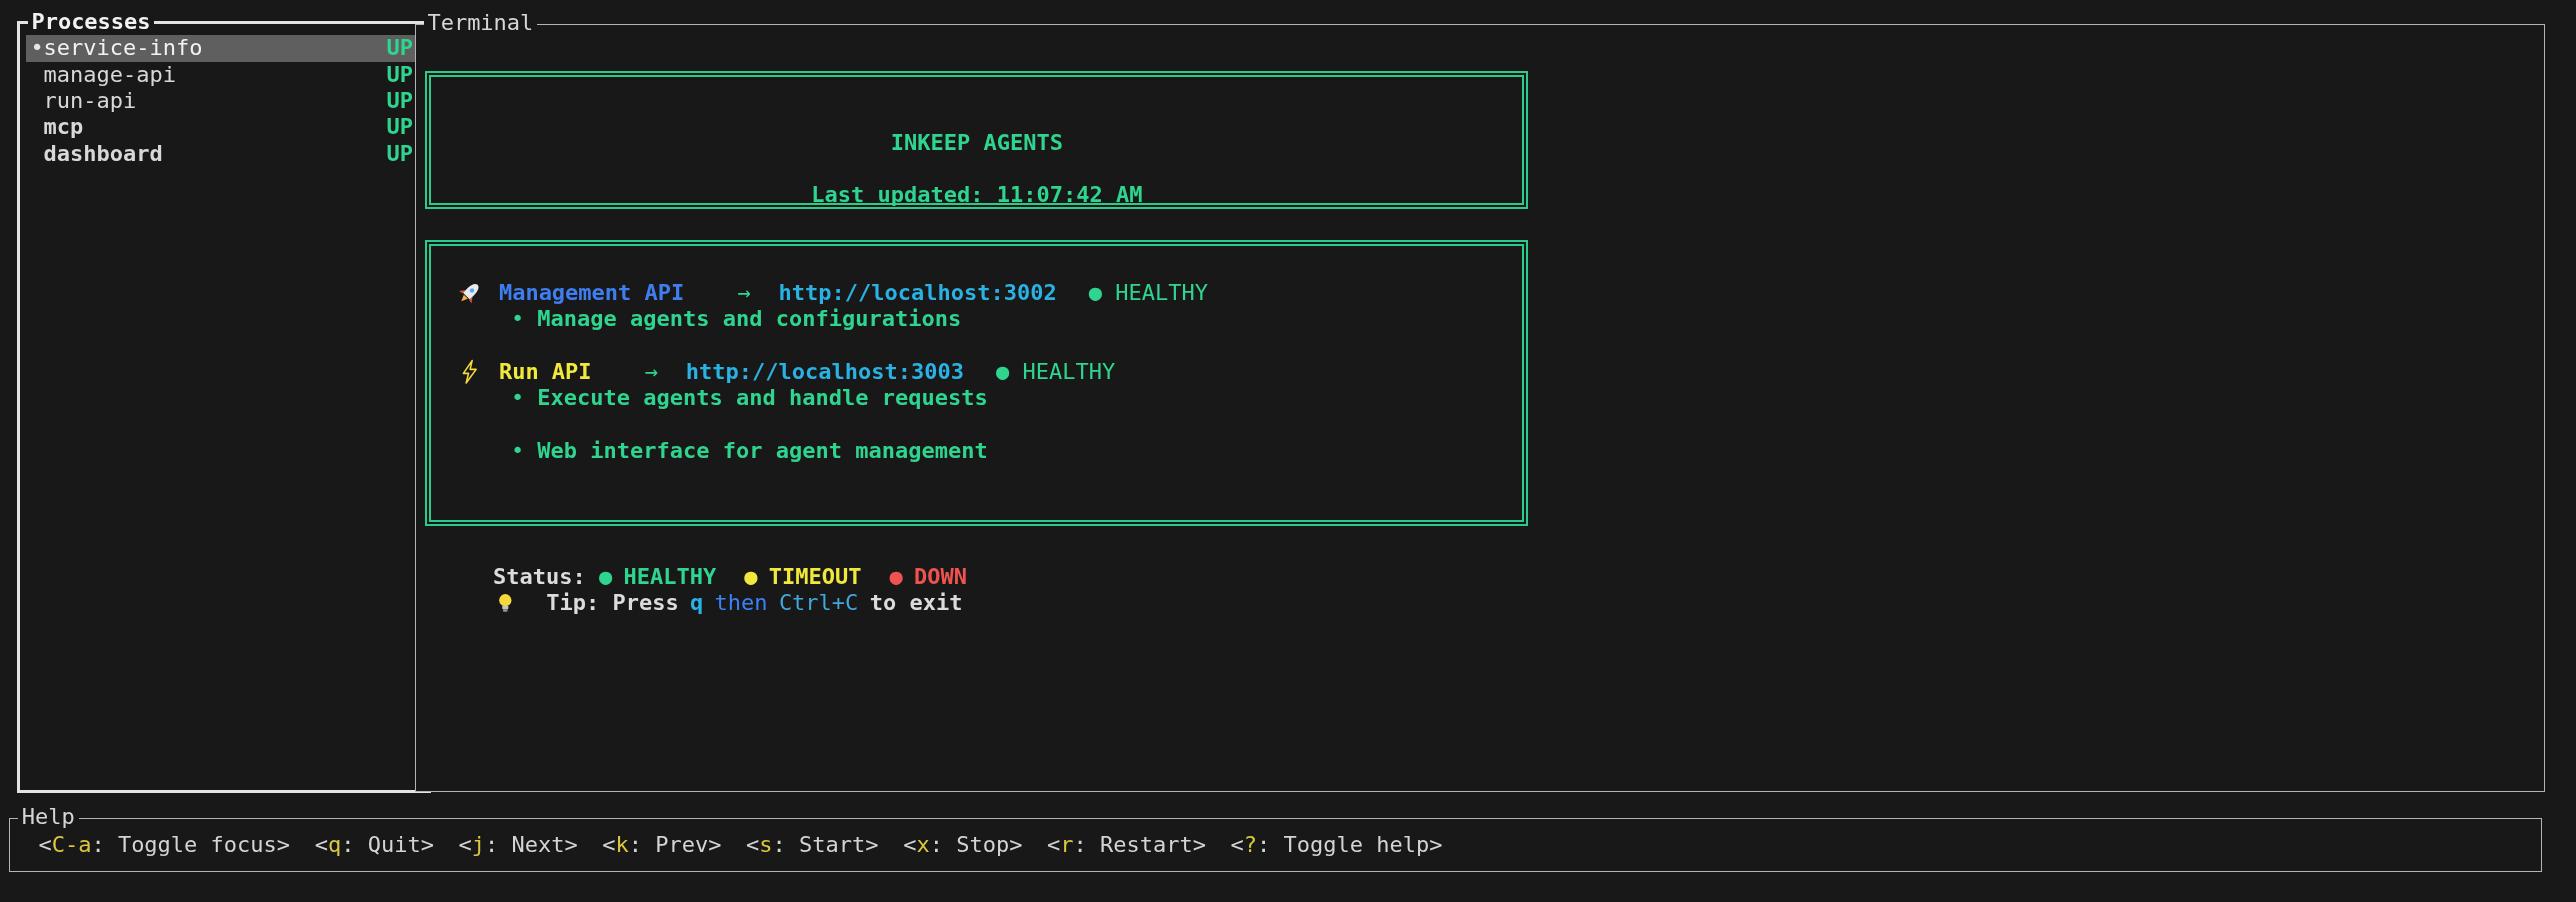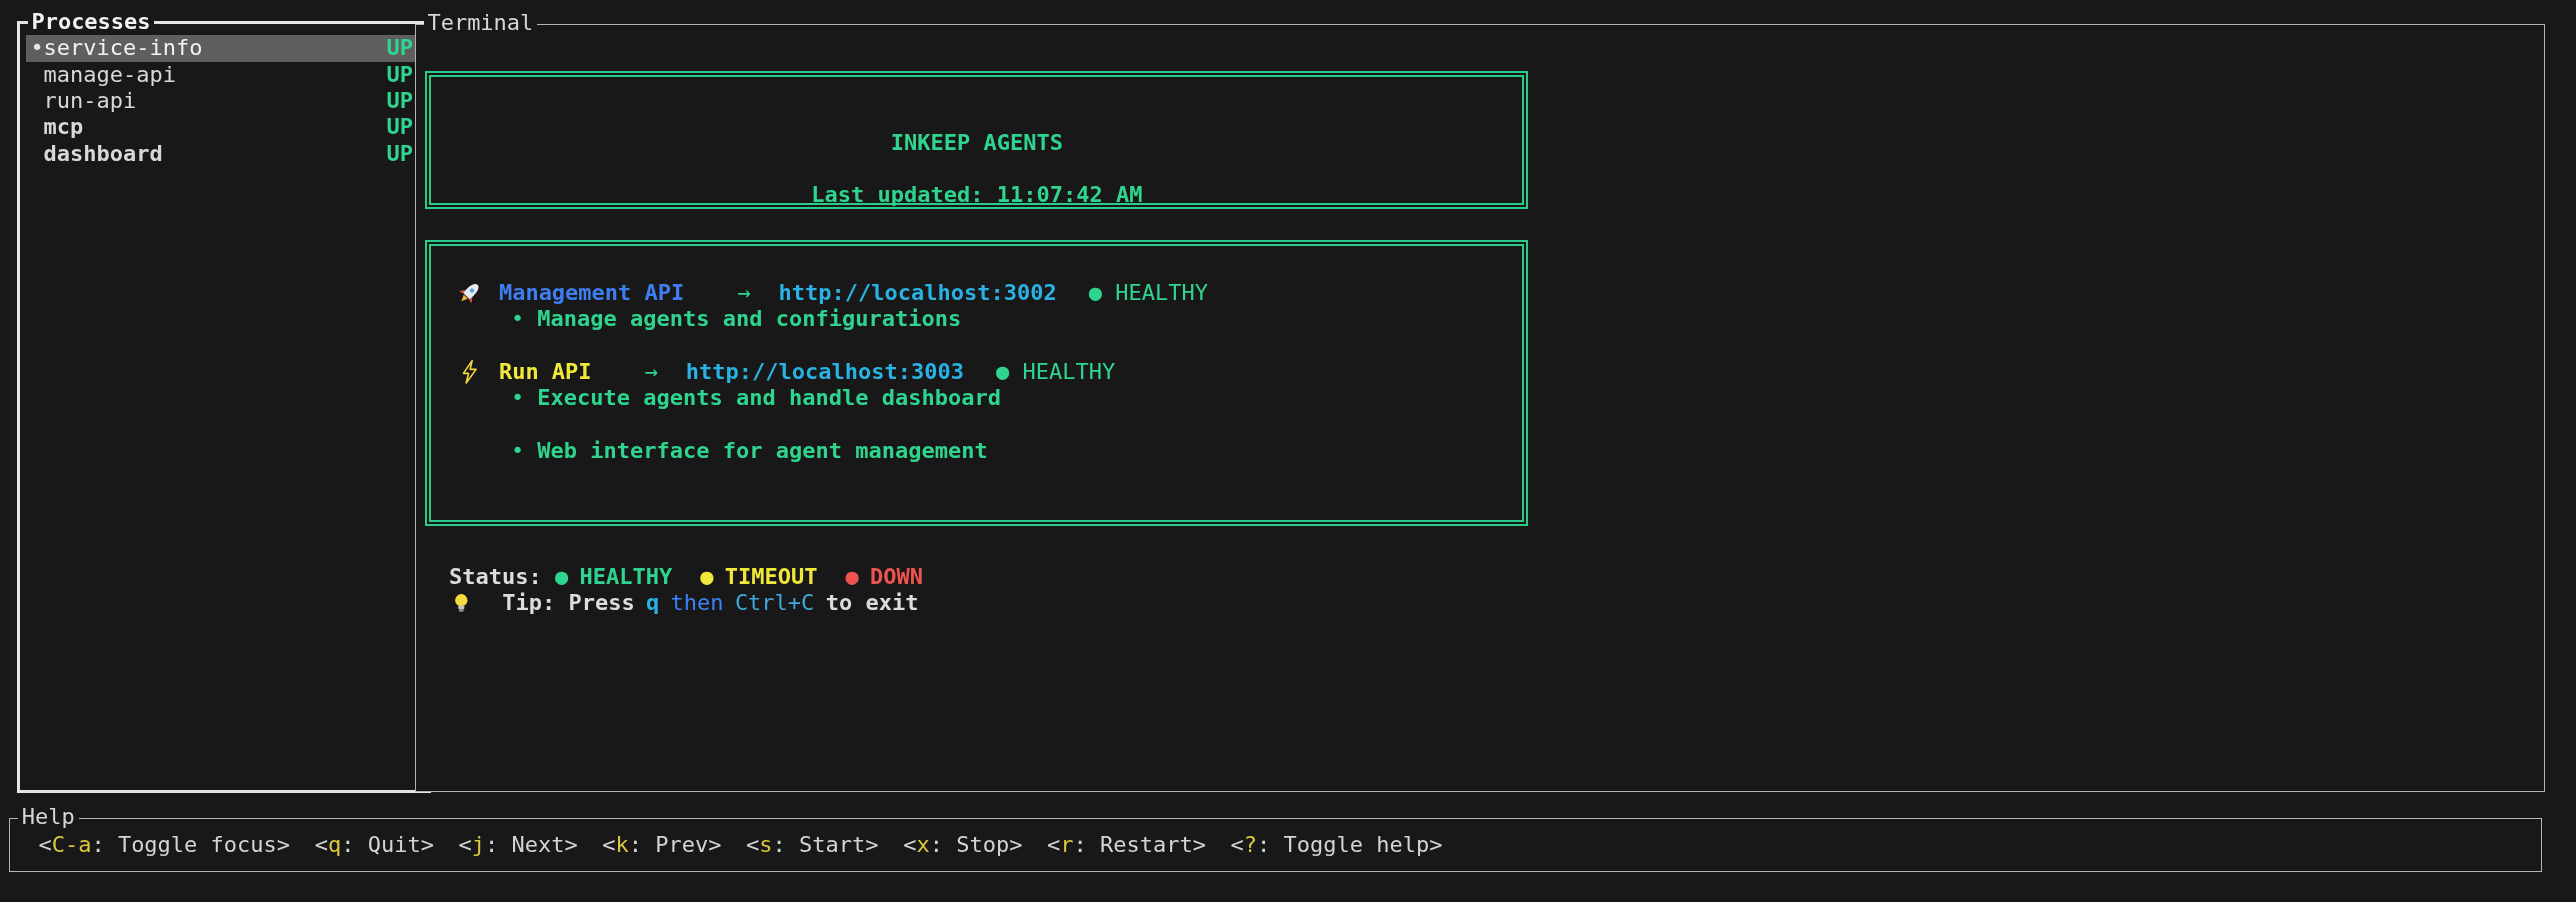--- a/index.html
+++ b/index.html
@@ -71,21 +71,21 @@
   .name-green  { color: #2fd58f; }
   .svc-arrow { color: #2fd58f; margin-left: 53px; }
   .svc-url { color: #29b2e3; font-weight: bold; margin-left: 28px; }
   .svc-dot { color: #2fd58f; margin-left: 32px; }
   .svc-status { color: #2fd58f; margin-left: 13.2px; }
   .desc-line { margin-left: 54px; }
   .desc-bullet { color: #2fd58f; }
   .desc-text { color: #2fd58f; font-weight: bold; margin-left: 13.2px; }
 
   #status-block { position: absolute; left: 33px; top: 539px; white-space: nowrap; }
-  #status-block .line { height: 26.4px; }
+  #status-block .line { height: 26.4px; margin-left: 44px; }
   .bold-gray { color: #dcdcdc; font-weight: bold; }
   .leg-dot-green  { color: #2fd58f; margin-left: 13.2px; }
   .leg-dot-yellow { color: #f0e83a; margin-left: 28px; }
   .leg-dot-red    { color: #ef5350; margin-left: 28px; }
   .leg-label { font-weight: bold; margin-left: 11.3px; }
   .leg-green  { color: #2fd58f; }
   .leg-yellow { color: #f0e83a; }
   .leg-red    { color: #ef5350; }
   .tip-icon { display: inline-block; width: 42px; vertical-align: middle; }
   .tip-icon svg { vertical-align: -4.7px; }
@@ -169,21 +169,21 @@
     </div>
 
     <div class="line"></div>
 
     <div class="line">
       <span class="svc-icon"><svg viewBox="0 0 32 32" width="25.5" height="25.5">
             <path d="M19 2L8 18h6.5L11.5 30 24 13h-7.5z" fill="none" stroke="#f5d93a" stroke-width="2" stroke-linejoin="round"></path>
           </svg></span><span class="svc-name name-yellow">Run API</span><span class="svc-arrow">→</span><span class="svc-url">http://localhost:3003</span><span class="svc-dot">●</span><span class="svc-status">HEALTHY</span>
     </div>
     <div class="line desc-line">
-      <span class="desc-bullet">•</span><span class="desc-text">Execute agents and handle dashboard</span>
+      <span class="desc-bullet">•</span><span class="desc-text">Execute agents and handle requests</span>
     </div>
 
     <div class="line"></div>
 
     <div class="line desc-line">
       <span class="desc-bullet">•</span><span class="desc-text">Web interface for agent management</span>
     </div>
   </div>
 
   <div id="status-block">

